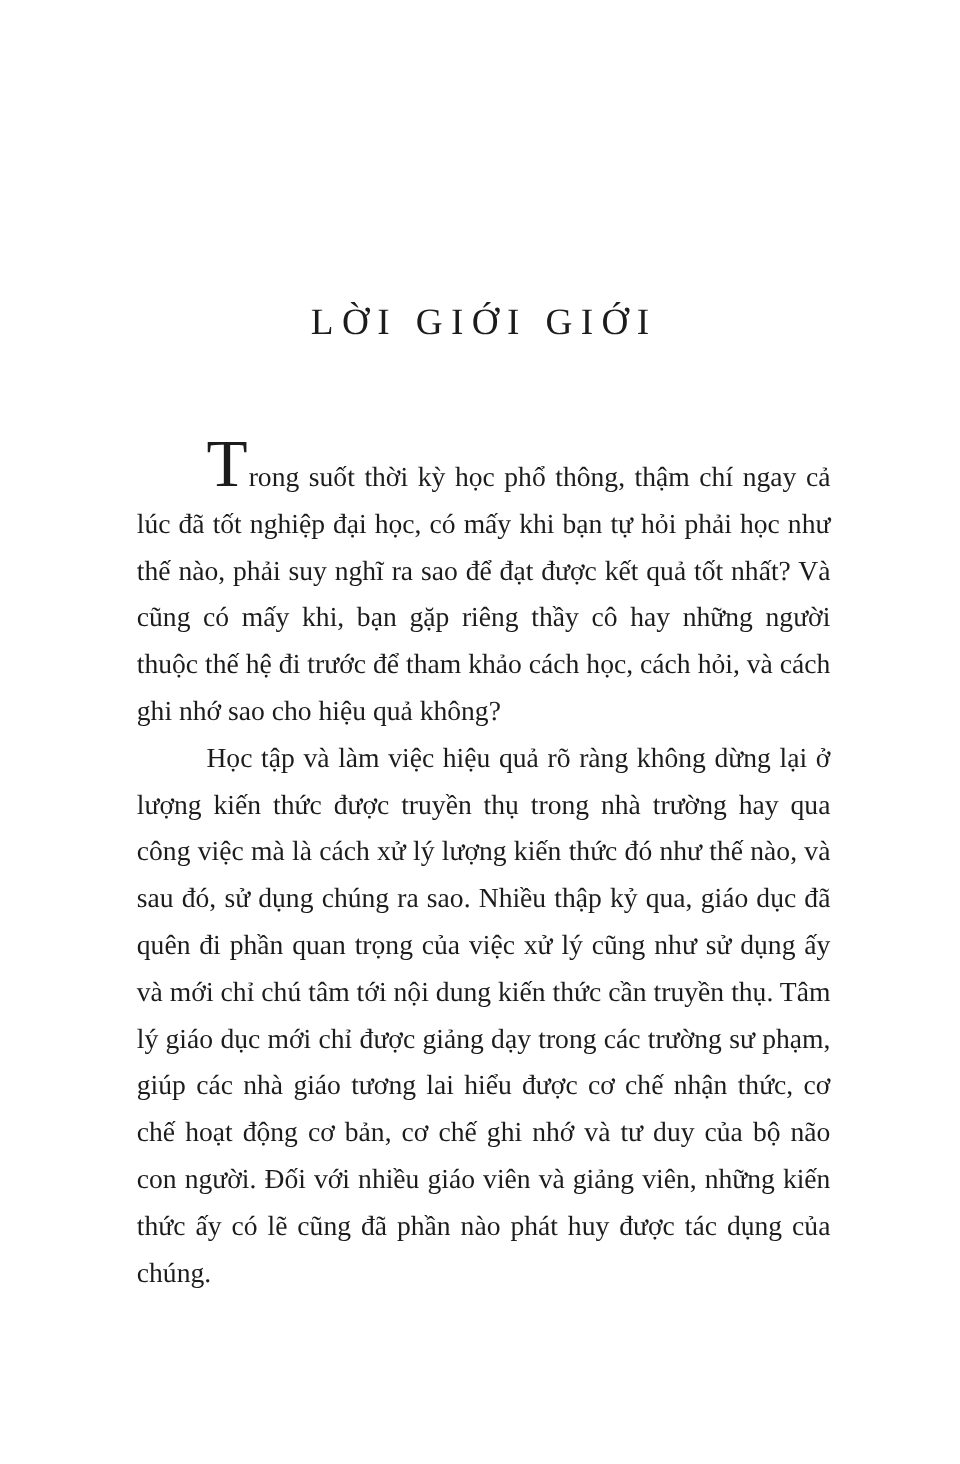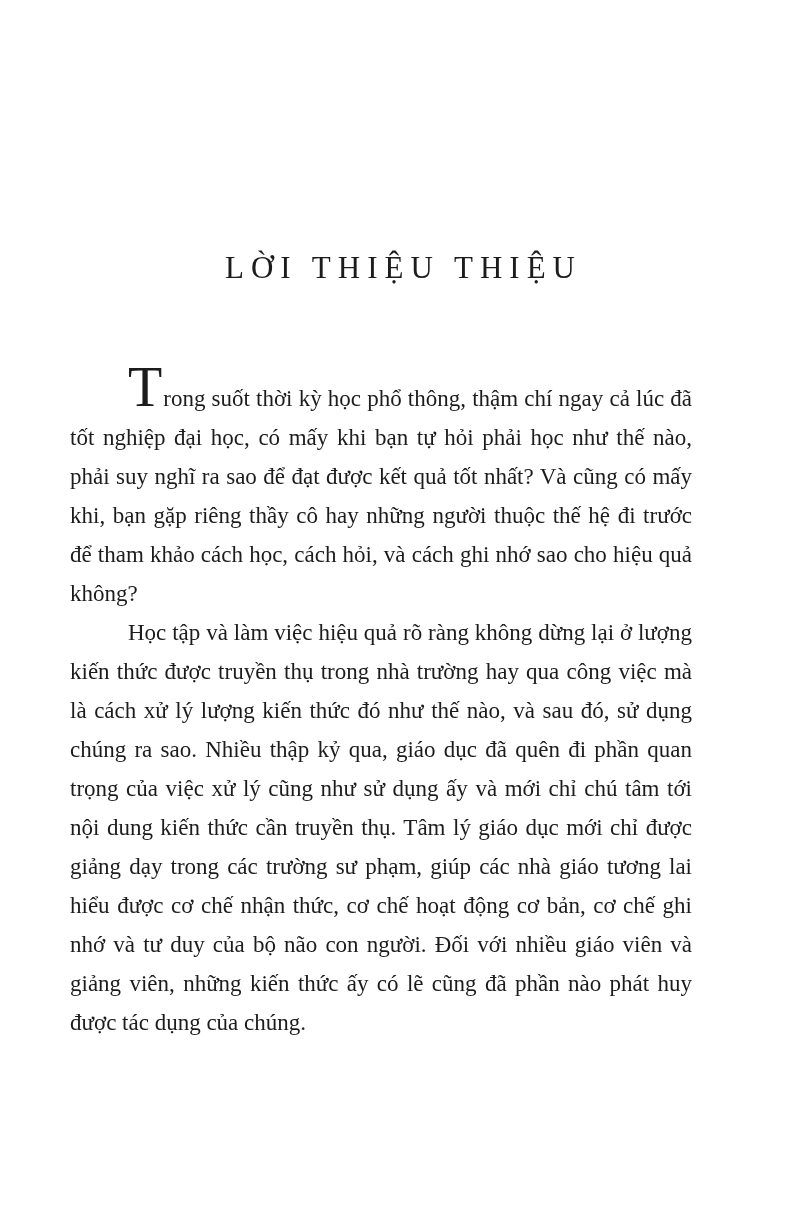--- a/index.html
+++ b/index.html
@@ -22,40 +22,40 @@
     margin: 0;
     padding-top: 250px;
     text-align: center;
     font-size: 31px;
     font-weight: 400;
     letter-spacing: 7px;
     color: #1c1c1c;
     text-indent: 7px; 
   }
   .page-body {
-    margin: 82px 108px 0 70px;
+    margin: 82px 108px 0 114px;
     font-size: 23px;
     line-height: 39px;
     text-align: justify;
     color: #1c1c1c;
   }
   .para {
     margin: 0;
     text-indent: 58px;
   }
   .raised-cap {
     font-size: 56px;
     line-height: 39px; 
     letter-spacing: 1px;
   }
 </style>
 </head>
 <body>
 
 <div class="book-page">
-  <h1 class="chapter-title">LỜI THIỆU THIỆU</h1>
+  <h1 class="chapter-title">LỜI GIỚI GIỚI</h1>
 
   <div class="page-body">
     <p class="para"><span class="raised-cap">T</span><span>rong suốt thời kỳ học phổ thông, thậm chí ngay cả lúc đã tốt nghiệp đại học, có mấy khi bạn tự hỏi phải học như thế nào, phải suy nghĩ ra sao để đạt được kết quả tốt nhất? Và cũng có mấy khi, bạn gặp riêng thầy cô hay những người thuộc thế hệ đi trước để tham khảo cách học, cách hỏi, và cách ghi nhớ sao cho hiệu quả không?</span></p>
 
     <p class="para">Học tập và làm việc hiệu quả rõ ràng không dừng lại ở lượng kiến thức được truyền thụ trong nhà trường hay qua công việc mà là cách xử lý lượng kiến thức đó như thế nào, và sau đó, sử dụng chúng ra sao. Nhiều thập kỷ qua, giáo dục đã quên đi phần quan trọng của việc xử lý cũng như sử dụng ấy và mới chỉ chú tâm tới nội dung kiến thức cần truyền thụ. Tâm lý giáo dục mới chỉ được giảng dạy trong các trường sư phạm, giúp các nhà giáo tương lai hiểu được cơ chế nhận thức, cơ chế hoạt động cơ bản, cơ chế ghi nhớ và tư duy của bộ não con người. Đối với nhiều giáo viên và giảng viên, những kiến thức ấy có lẽ cũng đã phần nào phát huy được tác dụng của chúng.</p>
   </div>
 </div>
 
 </body></html>

